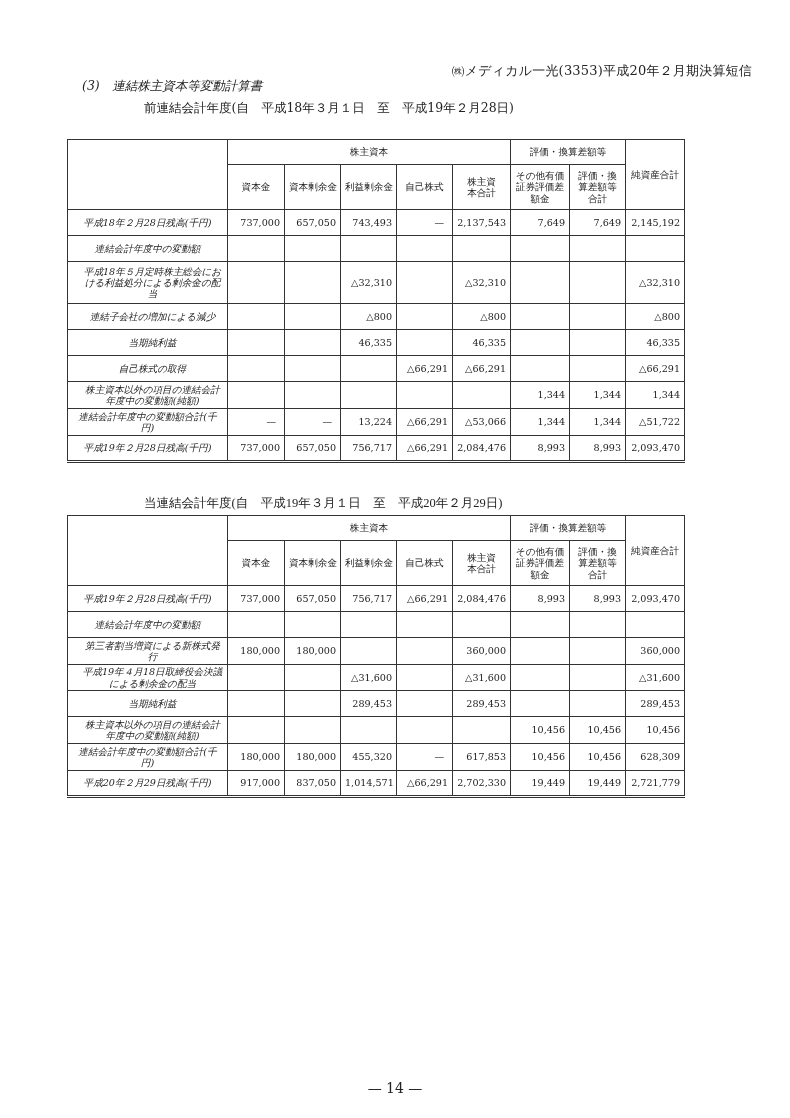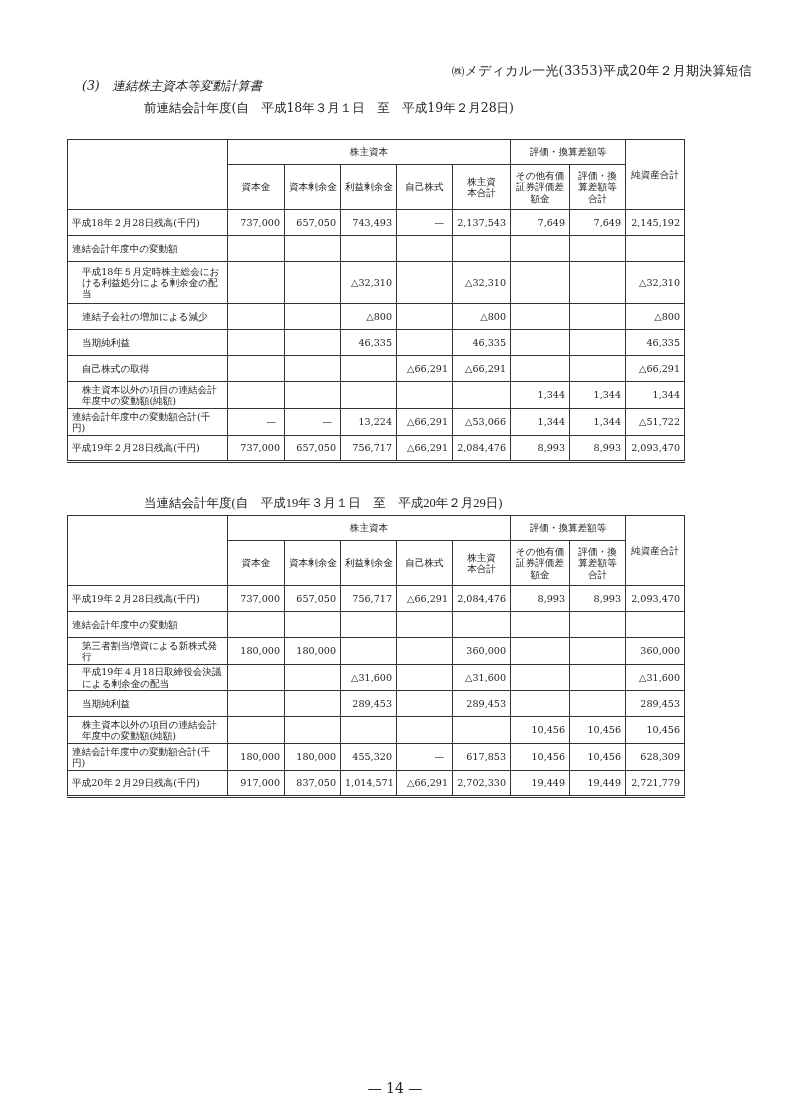--- a/index.html
+++ b/index.html
@@ -20,21 +20,21 @@
       border: 1.3px solid #333;
       border-bottom: 3px double #333;
       margin-top: 8px;
     }
     table.eq td, table.eq th {
       border: 1px solid #333; padding: 0 4px; font-weight: normal;
       overflow: hidden; white-space: nowrap;
     }
     table.eq th { text-align: center; }
     table.eq td.num { text-align: right; }
-    table.eq td.lbl { text-align: left; white-space: normal; }
+    table.eq td.lbl { text-align: center; white-space: normal; font-style: italic; }
     table.eq td.ind { padding-left: 14px; }
     table.eq td.dash { text-align: right; padding-right: 8px; }
     .wrap { white-space: normal !important; }
     .page-num { position: absolute; top: 1080px; left: 0; width: 790px; text-align: center; font-size: 14px; }
   </style>
 </head>
 <body>
 
 <div class="header-right">㈱メディカル一光(3353)平成20年２月期決算短信</div>
 <div class="section-title">(3)　連結株主資本等変動計算書</div>

